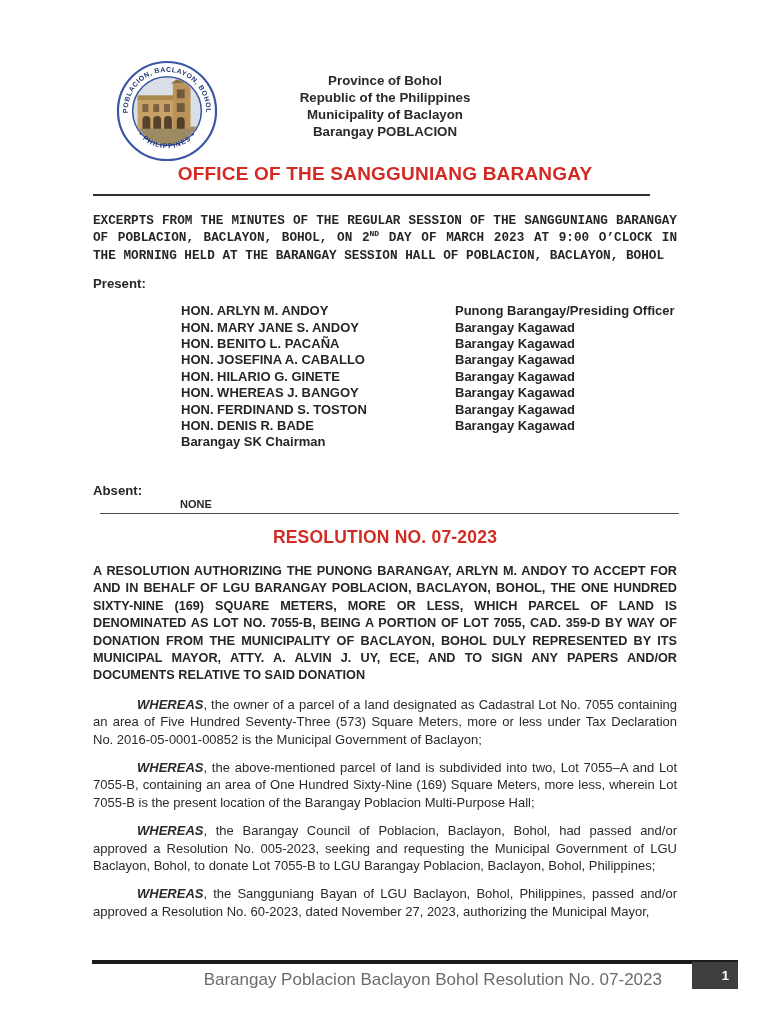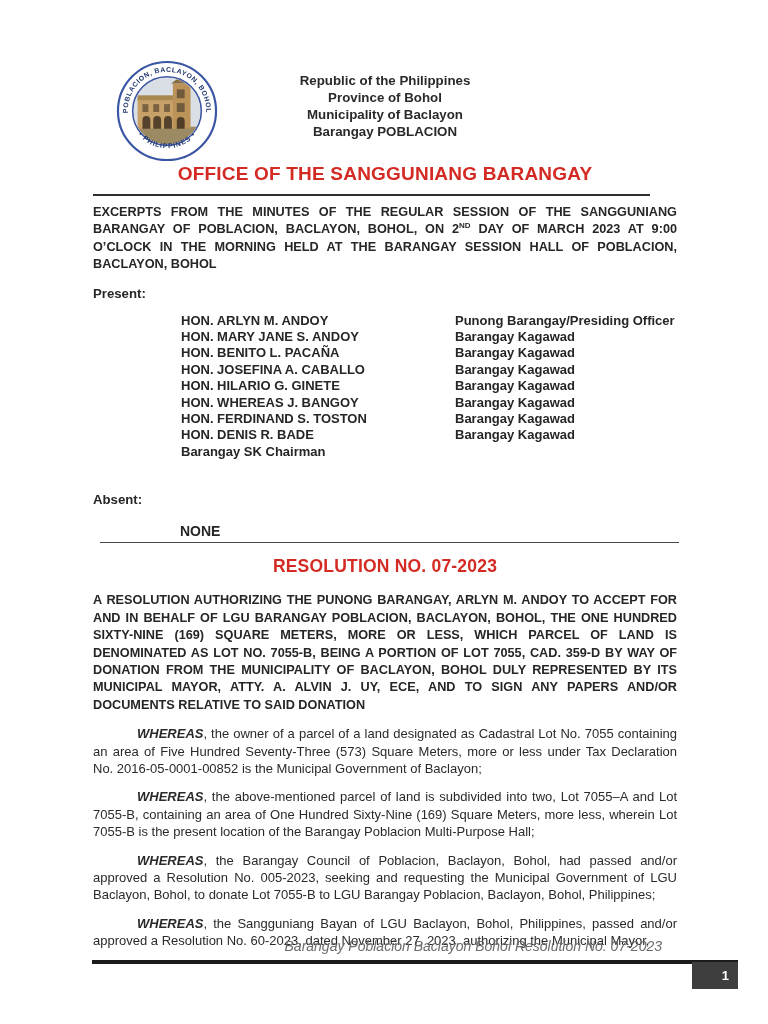--- a/index.html
+++ b/index.html
@@ -16,56 +16,56 @@
   .seal { position:absolute; left:116px; top:60px; width:102px; height:102px; }
   .lh-lines { text-align:center; font-weight:bold; font-size:13.3px; line-height:17px; color:#2a2a2a; }
 
   .office-title {
     margin-top:23px; text-align:center; font-weight:bold; font-size:19px;
     letter-spacing:0.2px; color:#d42a24;
   }
   .rule-top { margin-top:9px; width:557px; border:0; border-top:2px solid #2e2e2e; }
 
   .excerpt {
-    margin-top:8px; font-weight:bold; font-size:12.7px; line-height:17.4px;
-    text-align:justify; color:#262626;
+    margin-top:16px; font-weight:bold; font-size:12.7px; line-height:17.4px;
+    text-align:justify; color:#262626;font-family:Liberation Mono, monospace;
   }
   .excerpt sup { font-size:8px; vertical-align:super; line-height:0; }
 
   .present-label, .absent-label { margin-top:12px; font-weight:bold; font-size:13.2px; color:#262626; }
 
   .attendees { margin-top:12px; margin-left:88px; }
   .attendee-row { display:flex; font-weight:bold; font-size:13px; line-height:16.4px; color:#262626; }
   .attendee-name { flex:0 0 274px; }
   .attendee-pos { flex:1; }
 
   .absent-label { margin-top:32px; }
-  .none-value { margin-top:16px; margin-left:87px; font-weight:bold; font-size:14px; color:#262626; }
+  .none-value { margin-left:87px; font-weight:bold; font-size:11px; color:#262626; }
   .rule-none { margin-top:3px; margin-left:7px; width:579px; border:0; border-top:1.5px solid #4a4a4a; }
 
   .res-title {
     margin-top:13px; text-align:center; font-weight:bold; font-size:17.5px;
     color:#d42a24; letter-spacing:0.2px;
   }
 
   .abstract {
     margin-top:15px; font-weight:bold; font-size:12.7px; line-height:17.4px;
     text-align:justify; color:#262626;
   }
 
   .whereas {
     margin-top:11px; font-size:13px; line-height:17.4px; text-align:justify;
     text-indent:44px; color:#2a2a2a;
   }
   .whereas .lead { font-weight:bold; font-style:italic; }
 
   
   .footer-note {
-    position:absolute; top:938px; right:106px; font-style:italic;
-    font-size:14px; color:#6b6b6b;
+    position:absolute; top:970px; right:106px; 
+    font-size:17px; color:#6b6b6b;
   }
   .footer-line { position:absolute; top:960px; left:92px; width:646px; height:3.5px; background:#1b1b1b; }
   .page-box {
     position:absolute; top:962px; left:692px; width:46px; height:27px;
     background:#3e3e3e; color:#ffffff; font-size:13px; font-weight:bold;
     display:flex; align-items:center; justify-content:flex-end; padding-right:9px;
   }
 </style>
 </head>
 <body>
@@ -103,22 +103,22 @@
         </text>
         <path id="arcBottom" d="M 14,52 A 38,38 0 0 0 90,52" fill="none"></path>
         <text font-size="7" font-weight="bold" fill="#20366f" letter-spacing="1" font-family="Liberation Sans, DejaVu Sans, sans-serif">
           <textPath href="#arcBottom" startOffset="50%" text-anchor="middle">• PHILIPPINES •</textPath>
         </text>
       </svg>
     </div>
     <div class="content">
       <div class="lh-lines">
 
-      <div>Republic of the Philippines</div>
-          <div>Province of Bohol</div>
+      <div>Province of Bohol</div>
+          <div>Republic of the Philippines</div>
           <div>Municipality of Baclayon</div>
           <div>Barangay POBLACION</div>
         </div>
     </div>
   </div>
 
   <div class="content">
     <h1 class="office-title">OFFICE OF THE SANGGUNIANG BARANGAY</h1>
     <hr class="rule-top">
 

